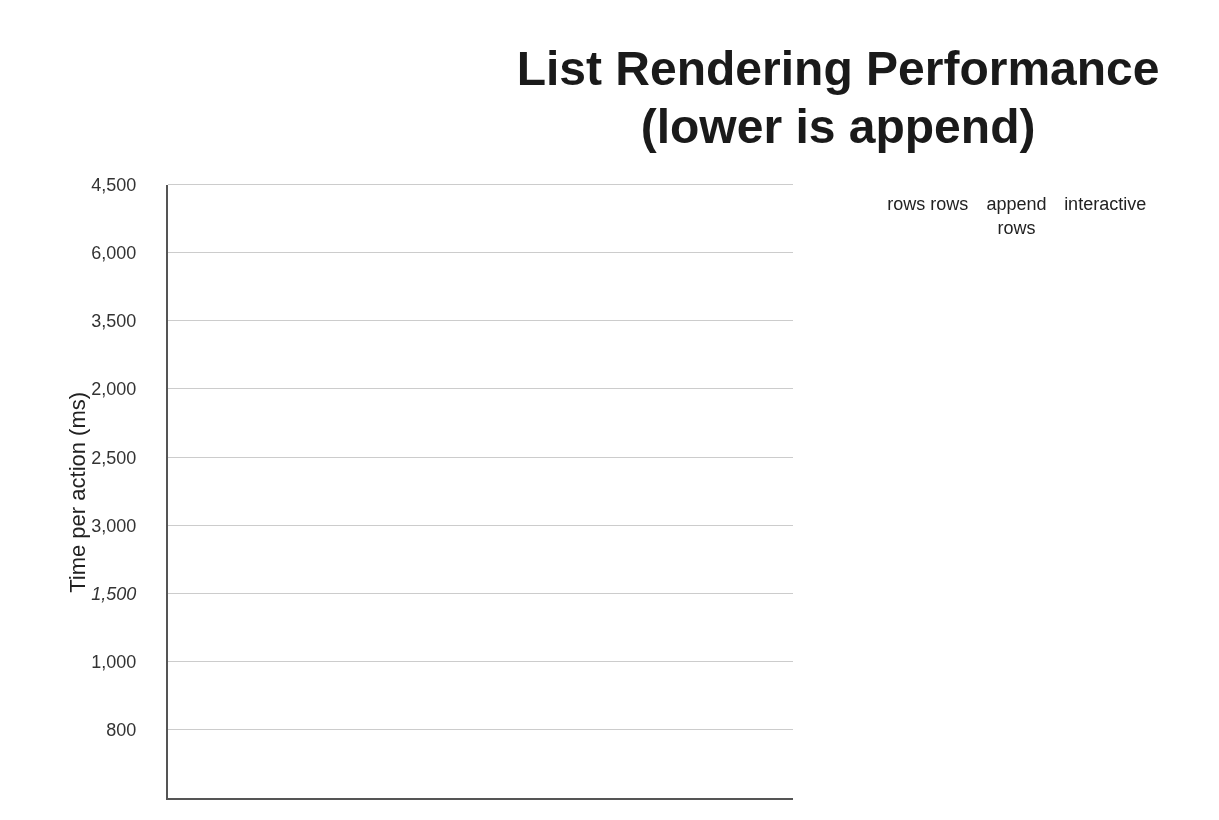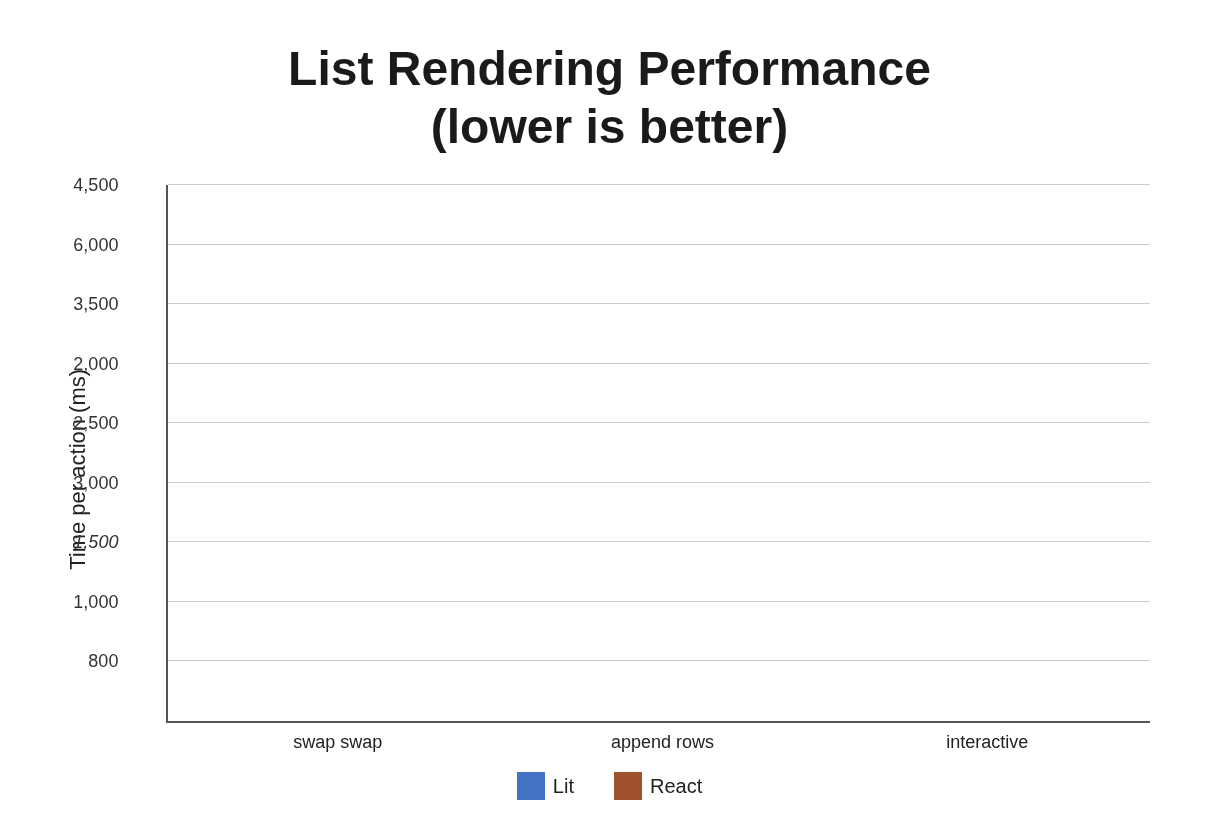--- a/index.html
+++ b/index.html
@@ -10,21 +10,21 @@
       height: 820px;
       display: flex;
       align-items: center;
       justify-content: center;
     }
     .chart-container {
       width: 1100px;
       height: 780px;
       display: flex;
       flex-direction: column;
-      align-items: center;
+      align-items: flex-end;
       padding-top: 20px;
     }
     .chart-title {
       text-align: center;
       font-size: 48px;
       font-weight: bold;
       color: #1a1a1a;
       line-height: 1.2;
       margin-bottom: 30px;
       font-family: Arial, Helvetica, sans-serif;
@@ -43,21 +43,21 @@
       font-family: Arial, sans-serif;
       display: flex;
       align-items: center;
       justify-content: center;
       padding-right: 5px;
       margin-right: 5px;
     }
     .chart-inner {
       flex: 1;
       display: flex;
-      flex-direction: column;
+      flex-direction: row;
       position: relative;
     }
     .grid-and-bars {
       flex: 1;
       position: relative;
       border-left: 2px solid #555;
       border-bottom: 2px solid #555;
       margin-left: 70px;
       margin-right: 10px;
     }
@@ -141,21 +141,21 @@
       width: 28px;
       height: 28px;
     }
   </style>
 </head>
 <body>
 
 <div class="chart-container">
   <div class="chart-title">
     <span>List Rendering Performance</span><br>
-    <span>(lower is better)</span>
+    <span>(lower is append)</span>
   </div>
 
   <div class="chart-area">
     <div class="y-axis-label">Time per action (ms)</div>
     <div class="chart-inner">
       <div class="grid-and-bars" id="grid-and-bars">
         <div class="grid-lines" id="grid-lines">
             <div class="grid-line" style="bottom: 100%;">
               <span class="y-tick-label">4,500</span>
             </div>
@@ -201,30 +201,20 @@
               <div class="bar bar-lit" style="height: 48.4444%;"></div>
               <div class="bar bar-react" style="height: 57.3333%;"></div>
             </div>
             <div class="bar-group">
               <div class="bar bar-lit" style="height: 64.4444%;"></div>
               <div class="bar bar-react" style="height: 88.8889%;"></div>
             </div>
           </div>
       </div>
       <div class="x-axis-labels" id="x-axis-labels">
-          <div class="x-label">swap swap</div>
+          <div class="x-label">rows rows</div>
           <div class="x-label">append rows</div>
           <div class="x-label">interactive</div>
         </div>
     </div>
   </div>
 
-  <div class="legend" id="legend">
-      <div class="legend-item">
-        <div class="legend-box" style="background-color: rgb(68, 114, 196);"></div>
-        <span>Lit</span>
-      </div>
-      <div class="legend-item">
-        <div class="legend-box" style="background-color: rgb(160, 82, 45);"></div>
-        <span>React</span>
-      </div>
-    </div>
 </div>
 
 </body></html>

